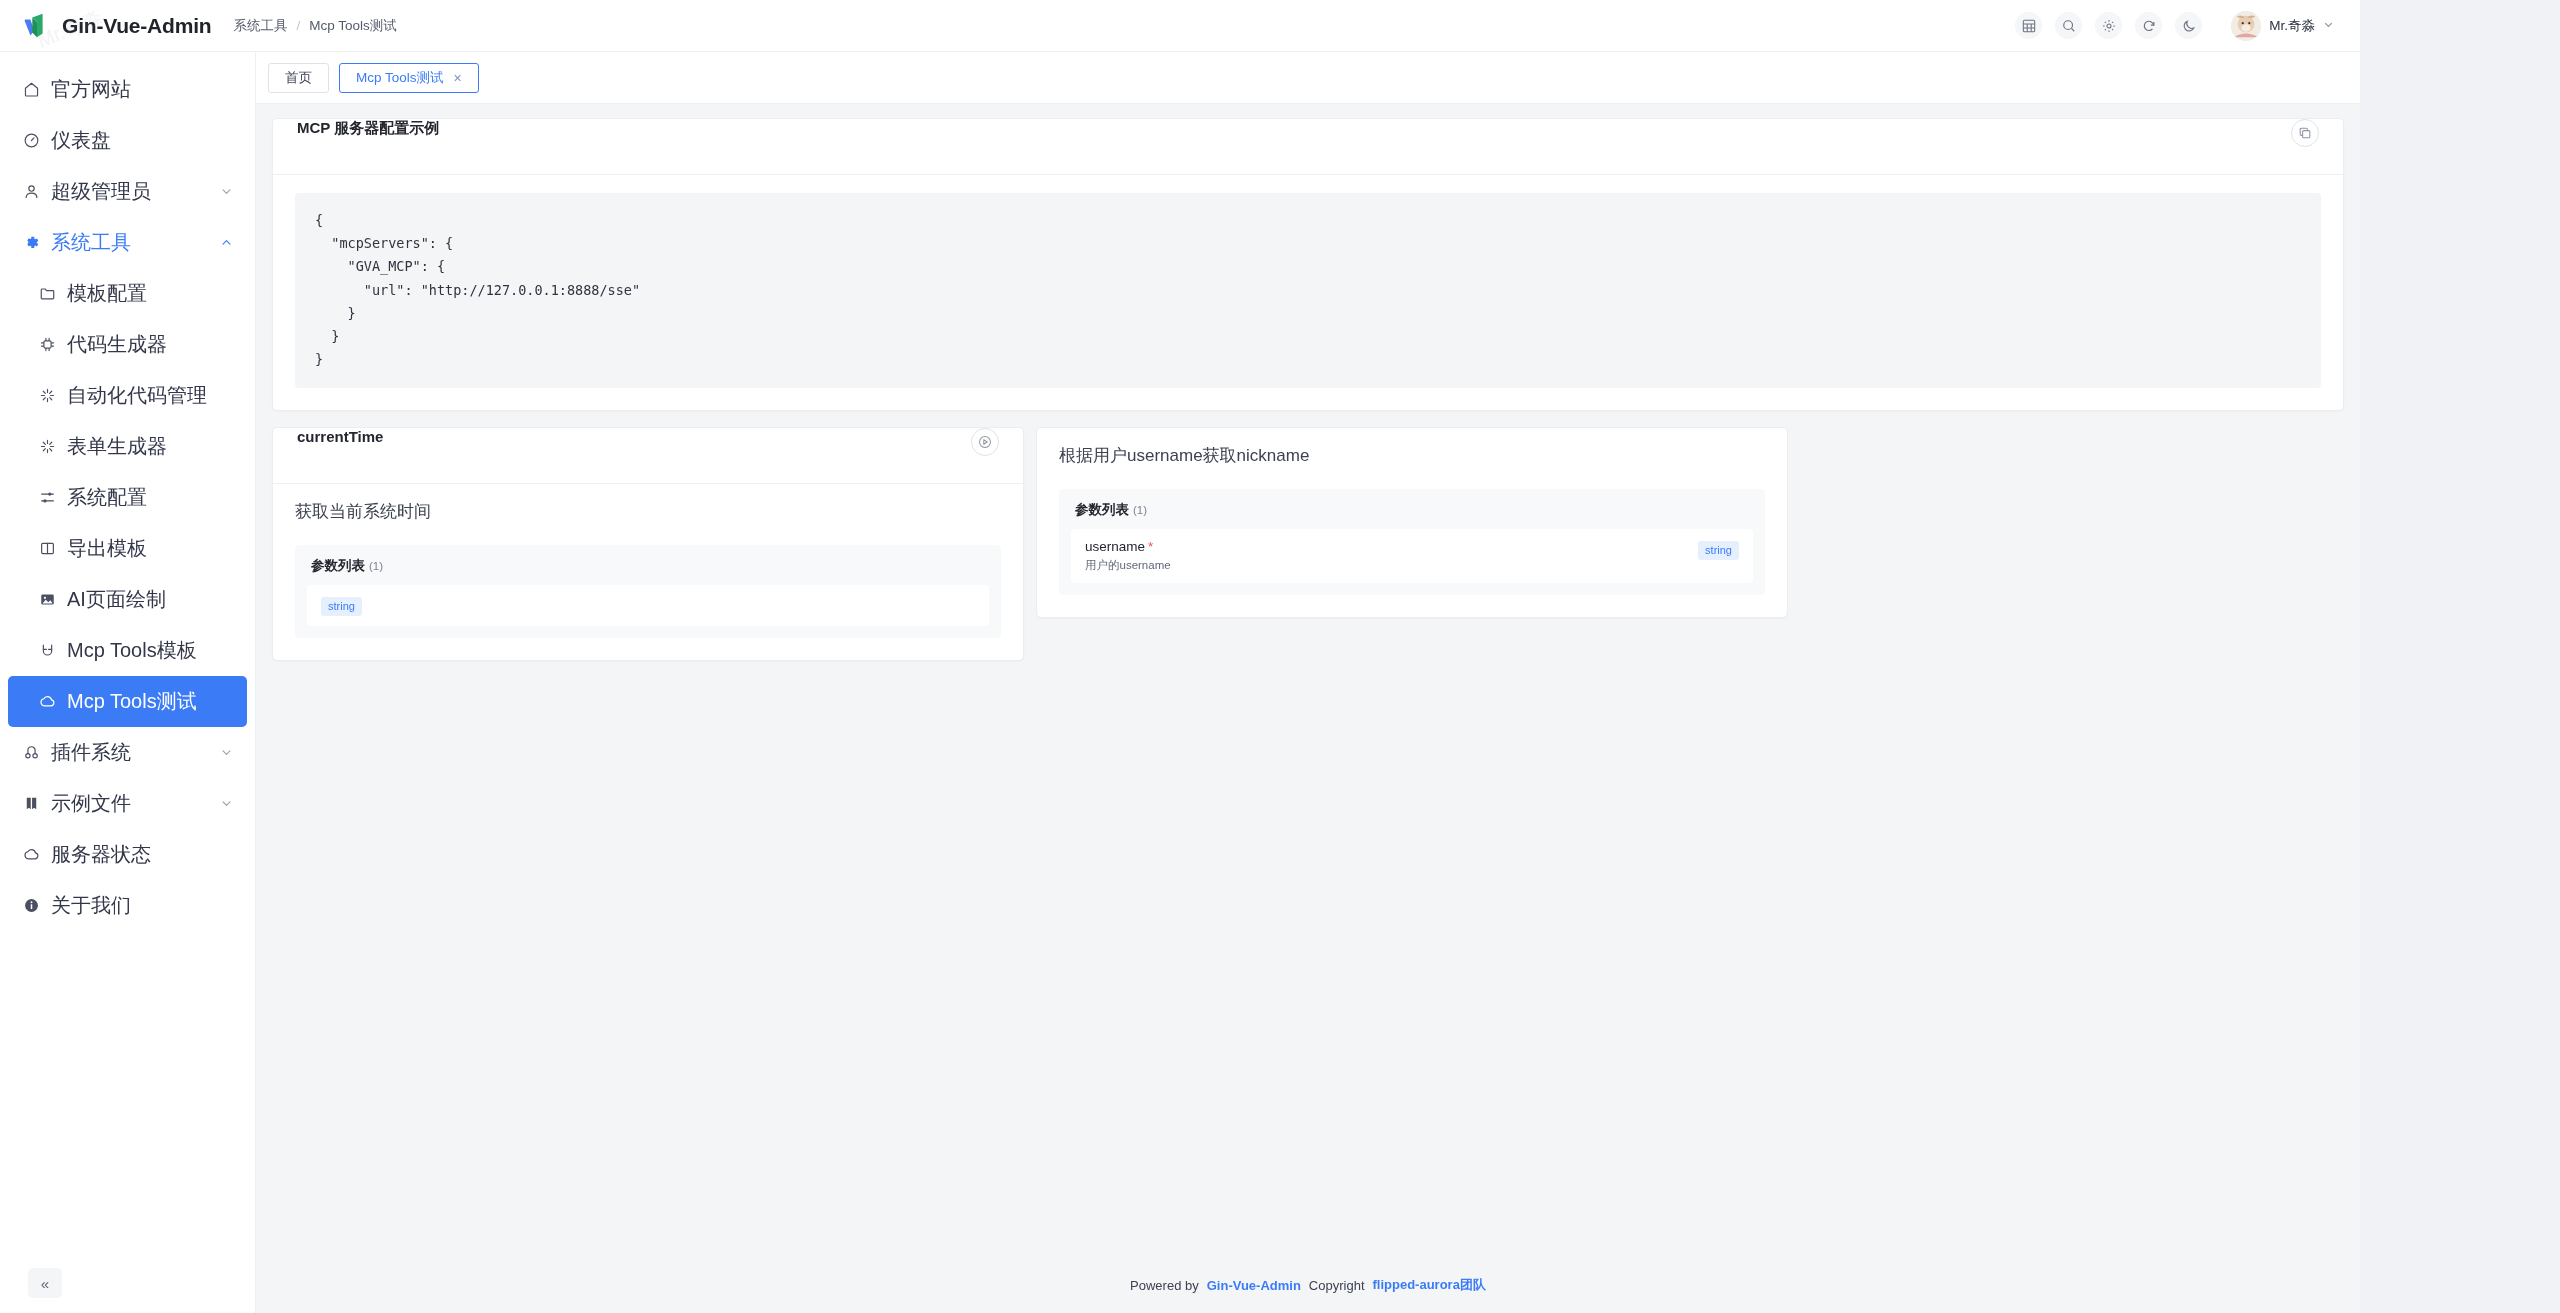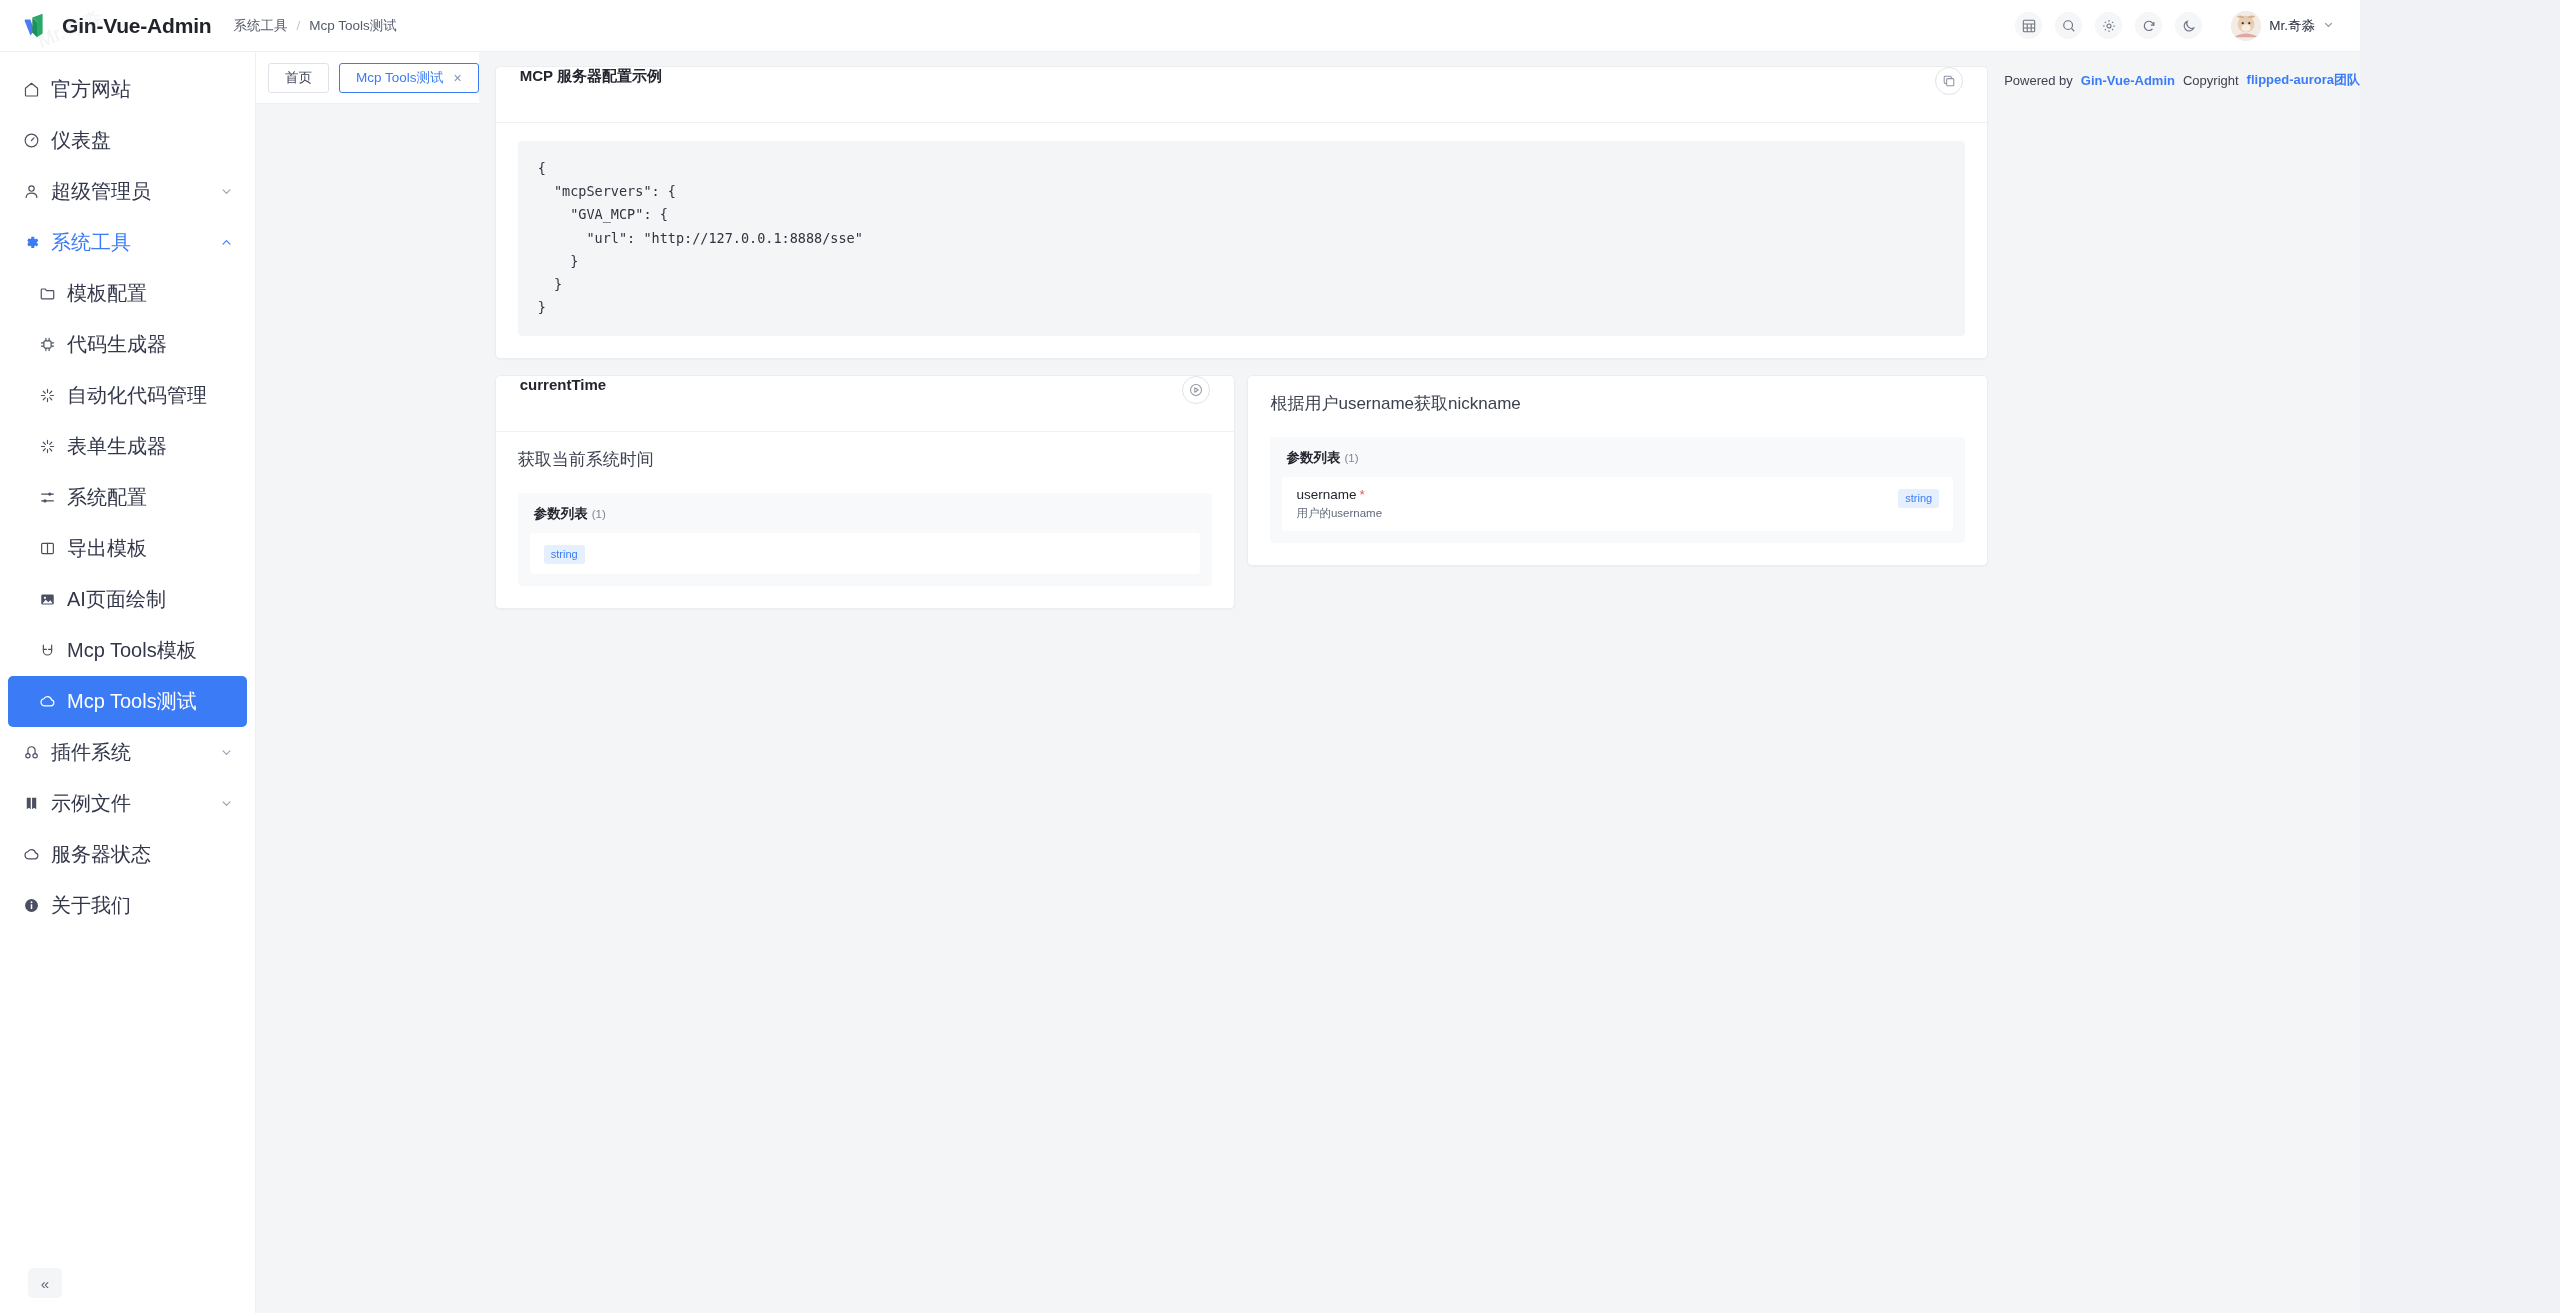--- a/index.html
+++ b/index.html
@@ -75,21 +75,21 @@
   .menu-item.active .mi-icon { color:#fff; }
 
   .collapse-wrap { height:60px; display:flex; align-items:center; padding-left:28px; }
   .collapse-btn {
     width:34px; height:30px; border-radius:5px; background:#f4f5f7;
     display:flex; align-items:center; justify-content:center;
     color:#5a6273; cursor:pointer; font-size:15px;
   }
 
   
-  .main { flex:1; display:flex; flex-direction:row; min-width:0; background:#f4f5f7; }
+  .main { flex:1; display:flex; flex-direction:column; min-width:0; background:#f4f5f7; }
 
   .tabbar {
     height:52px; min-height:52px; background:#fff; display:flex; align-items:center;
     padding-left:12px; gap:10px; border-bottom:1px solid #eceff3;
   }
   .tab {
     height:30px; padding:0 16px; border:1px solid #dfe3e9; border-radius:3px;
     display:flex; align-items:center; gap:10px; font-size:13.5px; color:#42485a;
     background:#fff; cursor:pointer; white-space:nowrap;
   }

